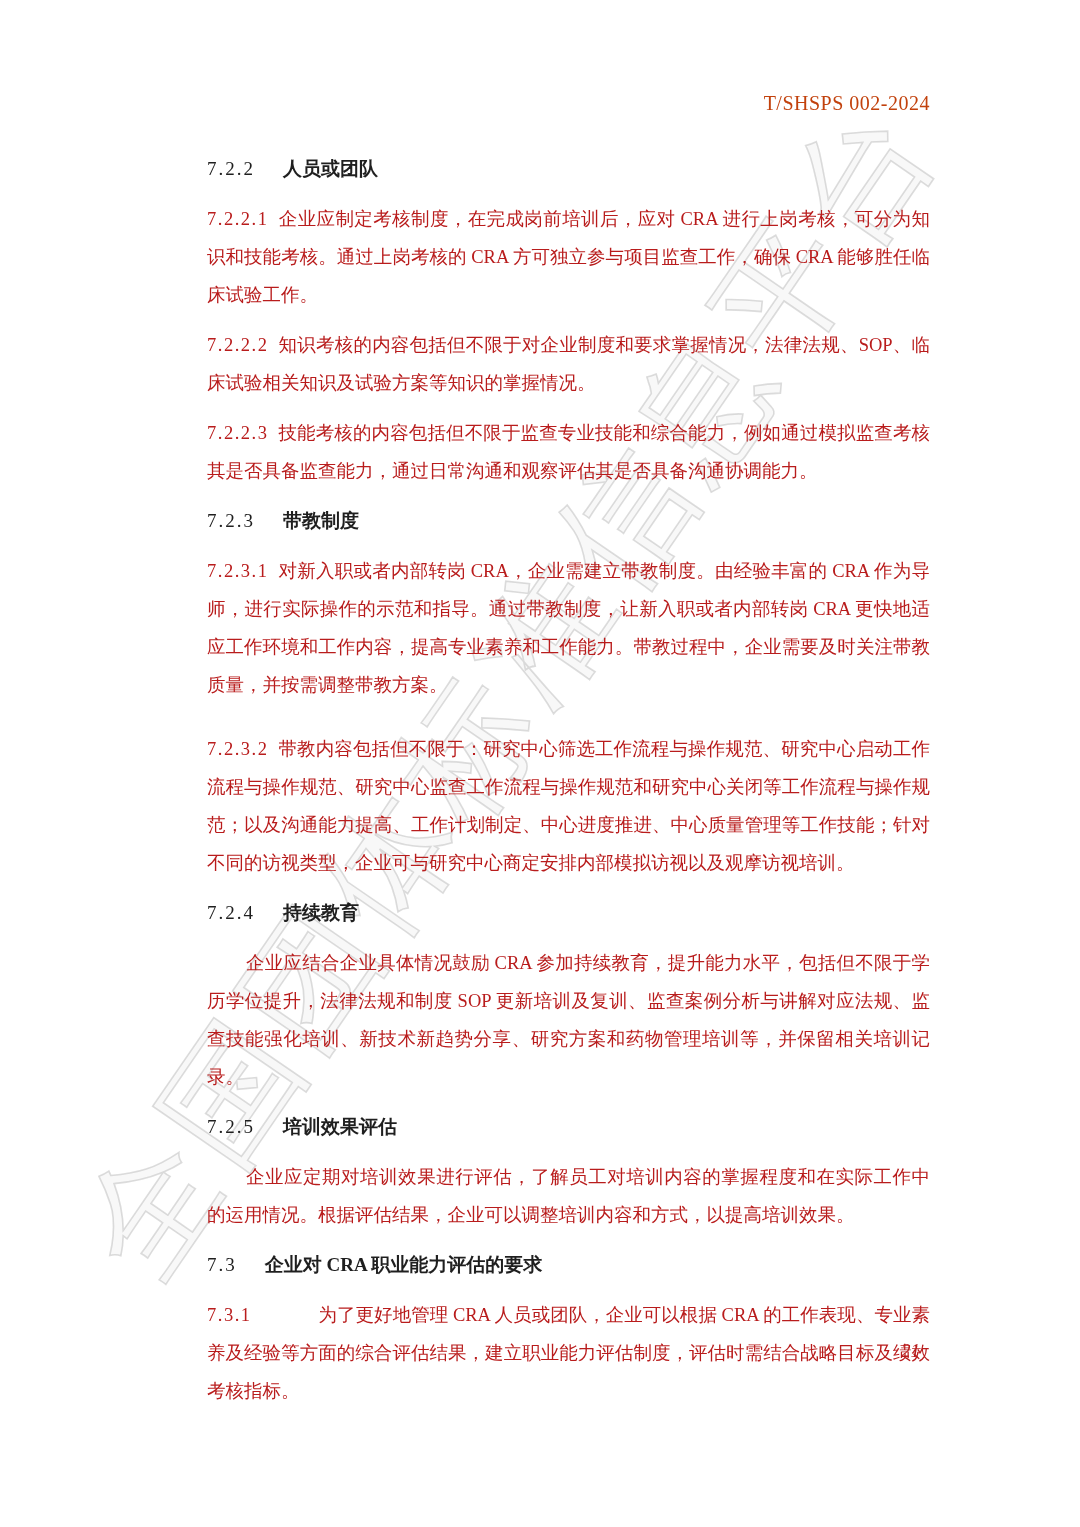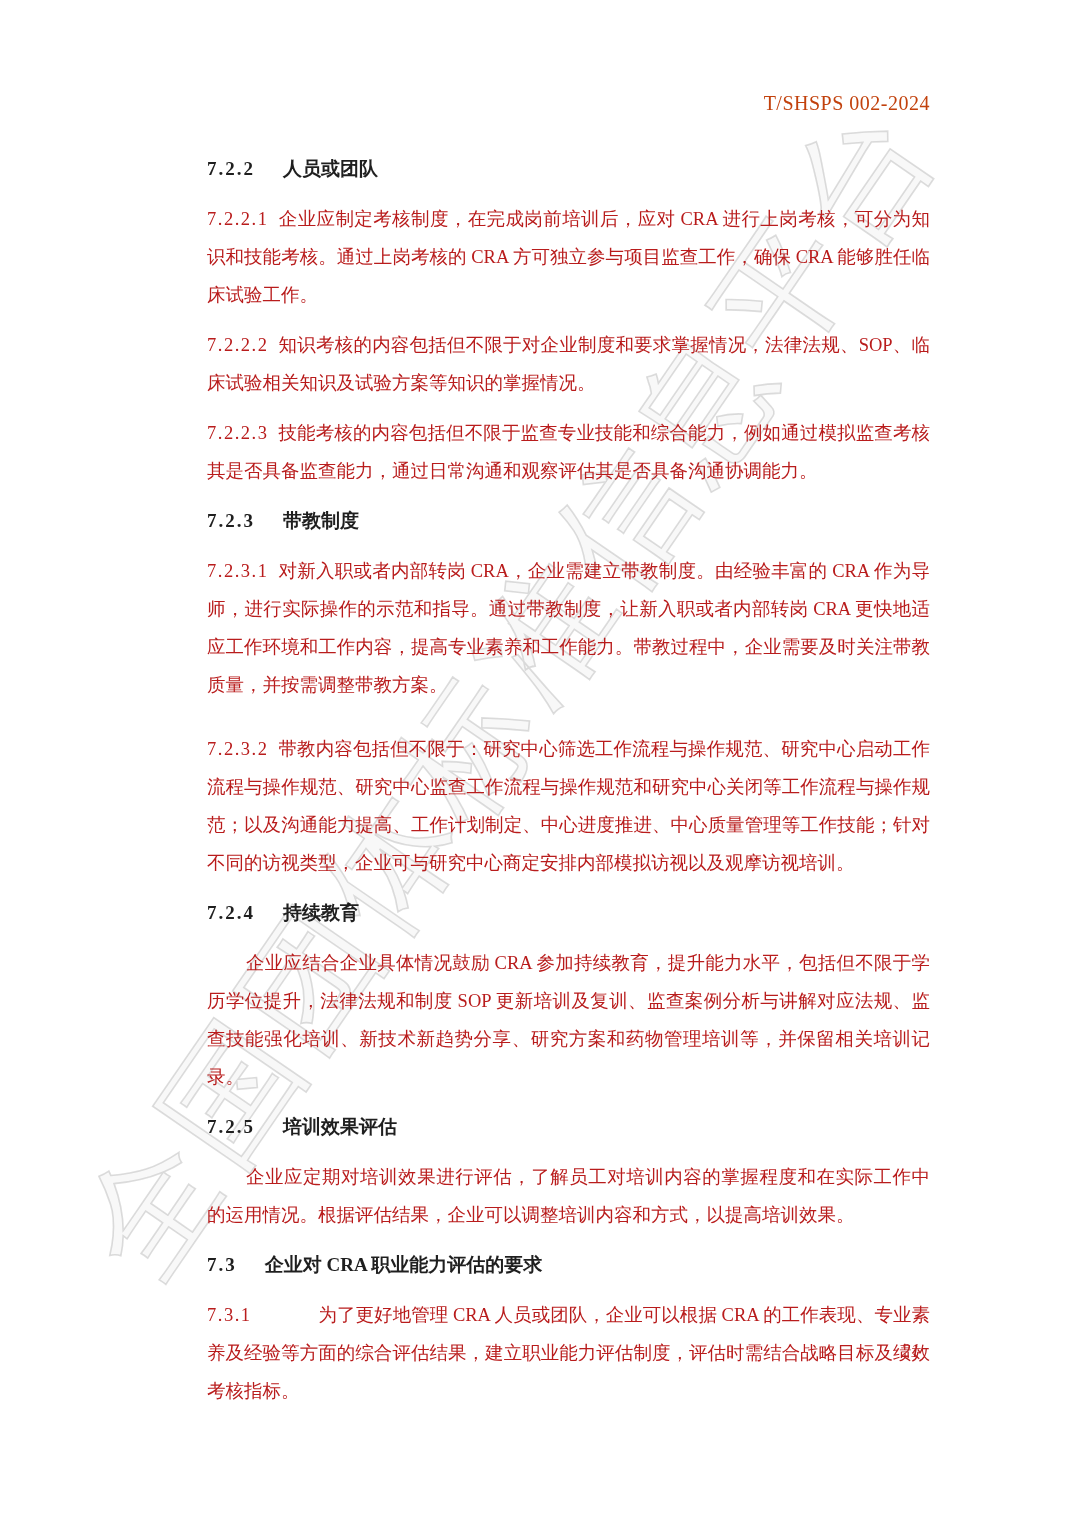--- a/index.html
+++ b/index.html
@@ -50,21 +50,21 @@
   }
   .blk { margin: 0 0 12px 0; }
   .heading {
     font-size: 19px;
     line-height: 38px;
     font-weight: 700;
     color: #1f1f1f;
     white-space: nowrap;
   }
   .heading .hnum {
-    font-weight: 700;
+    font-weight: 400;
     letter-spacing: 2px;
     margin-right: 28px;
   }
   .heading .hnum.gap-sm { margin-right: 28px; text-align: right; }
   .para {
     font-size: 18.5px;
     line-height: 38px;
     text-align: justify;
     color: #b91c1c;
   }

